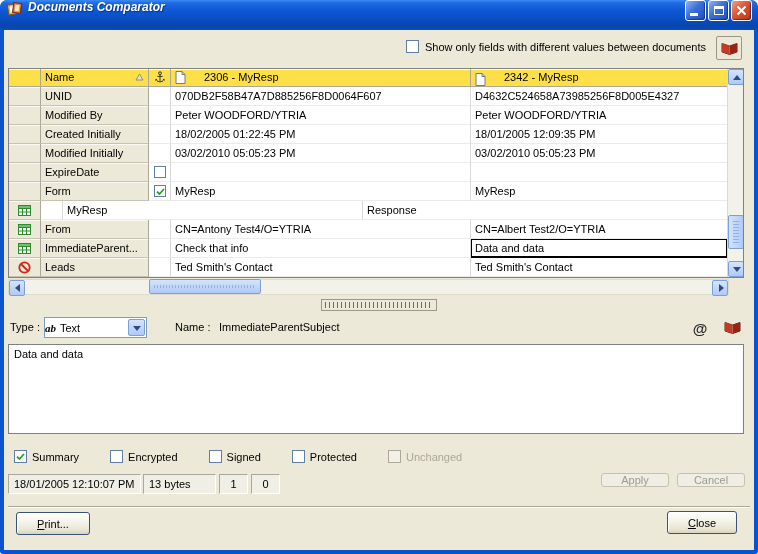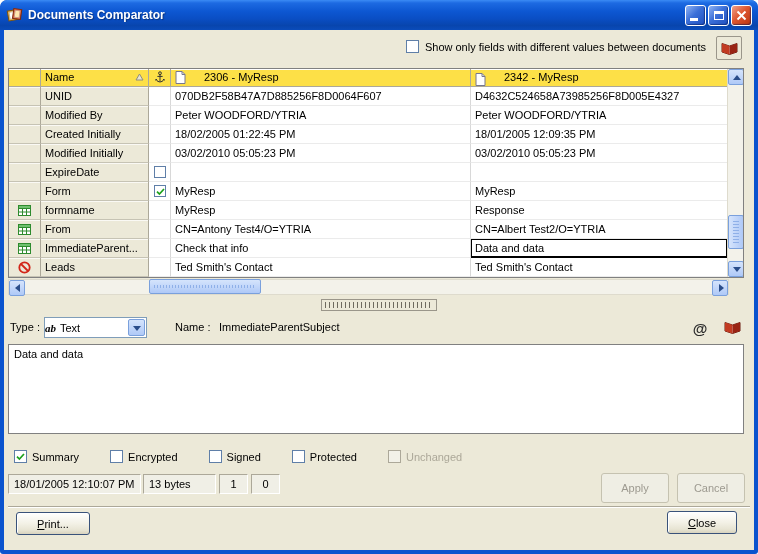--- a/index.html
+++ b/index.html
@@ -4,21 +4,21 @@
 <style>
   * { box-sizing: border-box; margin: 0; padding: 0; }
   html,body { background:#ffffff; }
   body { font-family: "Liberation Sans", "DejaVu Sans", sans-serif; font-size: 11px; color:#000; }
 
   .window { position:relative; width:758px; height:554px; background:#0A53CE; border-radius:7px 7px 3px 3px; overflow:hidden; }
 
   
   .titlebar { position:absolute; top:0; left:0; right:0; height:30px; border-radius:7px 7px 0 0;
     background: linear-gradient(180deg,#3b8bf5 0%,#1d6ae2 10%,#0d57d2 38%,#0a4ec4 62%,#0845ad 85%,#0a4cba 100%);
-    display:flex; align-items:center; padding:0 6px; }
+    display:flex; padding:0 6px;font-style:italic; }
   .title-text { color:#fff; font-weight:bold; font-size:12px; margin-left:5px; text-shadow:1px 1px 1px #0a3580; flex:1; white-space:nowrap; overflow:hidden; }
   .tb-buttons { display:flex; gap:2px; }
   .tb-btn { width:21px; height:21px; border-radius:3px; border:1px solid #ffffff; position:relative;
     background: linear-gradient(135deg,#8fb3f3 0%,#3b6fd8 45%,#1e4fc0 100%); box-shadow: inset -1px -1px 1px rgba(0,20,80,.5); cursor:pointer; }
   .tb-btn.close { background: linear-gradient(135deg,#f0a08a 0%,#dd5630 45%,#bb3410 100%); }
   .glyph-min { position:absolute; left:4px; bottom:4px; width:8px; height:3px; background:#fff; }
   .glyph-max { position:absolute; left:5px; top:5px; width:10px; height:9px; border:1px solid #fff; border-top:3px solid #fff; }
   .tb-btn svg { position:absolute; left:4px; top:4px; }
 
   
@@ -91,21 +91,21 @@
 
   .valuebox { position:absolute; left:4px; top:314px; width:736px; height:90px; background:#fff; border:1px solid #808080; padding:3px 5px; overflow:hidden; }
 
   .flags-row { position:absolute; left:10px; top:420px; display:flex; gap:31px; align-items:center; }
   .flag { display:flex; align-items:center; gap:5px; cursor:pointer; }
   .flag.disabled { color:#ACA899; cursor:default; }
 
   .status-box { position:absolute; top:444px; height:20px; background:#F0EFE6; border:1px solid; border-color:#ACA899 #FFFFFF #FFFFFF #ACA899; line-height:18px; padding:0 5px; white-space:nowrap; overflow:hidden; }
   .status-box.center { text-align:center; }
 
-  .xbtn { position:absolute; height:30px; border:1px solid #39527A; border-radius:3px; font-size:11px; font-family:inherit; cursor:pointer;
+  .xbtn { position:absolute; height:14px; border:1px solid #39527A; border-radius:3px; font-size:11px; font-family:inherit; cursor:pointer;
     background: linear-gradient(180deg,#FFFFFF 0%,#F3F1E6 50%,#E7E4D3 82%,#D8D3BF 100%); box-shadow: inset 1px 1px 0 #fff; color:#000; }
   .xbtn.disabled { border-color:#C5C2B0; background:#EFEEE4; color:#9D9A90; box-shadow:none; cursor:default; }
   .mn { display:block; }
   .mn::first-letter { text-decoration:underline; }
 
   .sep { position:absolute; left:4px; right:4px; top:476px; height:2px; border-top:1px solid #ACA899; border-bottom:1px solid #FFFFFF; }
 </style>
 </head>
 <body>
 
@@ -245,21 +245,20 @@
             <div class="grow">
               <div class="gc c-icon hcell">
                 <svg width="13" height="11" viewBox="0 0 13 11">
                   <rect x="0.5" y="0.5" width="12" height="10" fill="#fff" stroke="#2E8B2E"></rect>
                   <rect x="0.5" y="0.5" width="12" height="3" fill="#6FC06F" stroke="#2E8B2E"></rect>
                   <line x1="4.5" y1="3.5" x2="4.5" y2="10.5" stroke="#2E8B2E"></line>
                   <line x1="8.5" y1="3.5" x2="8.5" y2="10.5" stroke="#2E8B2E"></line>
                   <line x1="0.5" y1="7" x2="12.5" y2="7" stroke="#2E8B2E"></line>
                 </svg>
               </div>
-              <div class="gc c-name hcell">formname</div>
               <div class="gc c-anchor wcell"></div>
               <div class="gc c-v1 wcell">MyResp</div>
               <div class="gc c-v2 wcell">Response</div>
             </div>
             <div class="grow">
               <div class="gc c-icon hcell">
                 <svg width="13" height="11" viewBox="0 0 13 11">
                   <rect x="0.5" y="0.5" width="12" height="10" fill="#fff" stroke="#2E8B2E"></rect>
                   <rect x="0.5" y="0.5" width="12" height="3" fill="#6FC06F" stroke="#2E8B2E"></rect>
                   <line x1="4.5" y1="3.5" x2="4.5" y2="10.5" stroke="#2E8B2E"></line>

